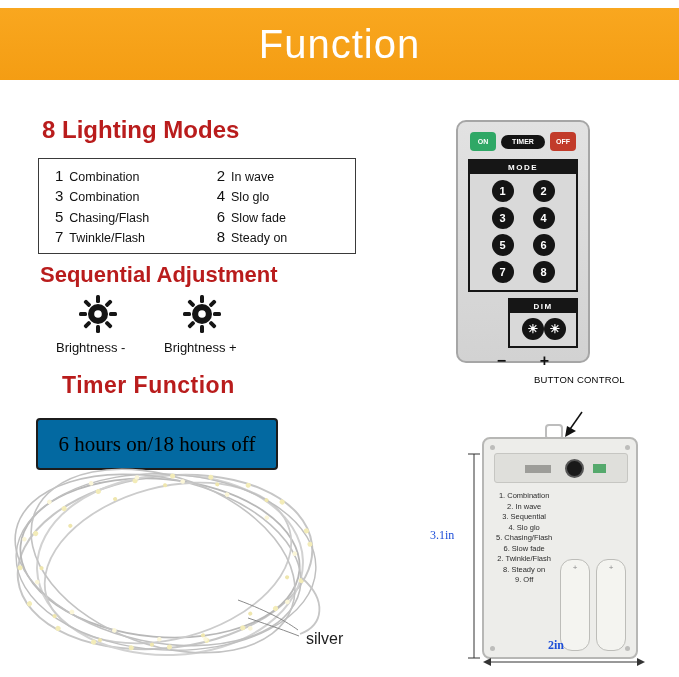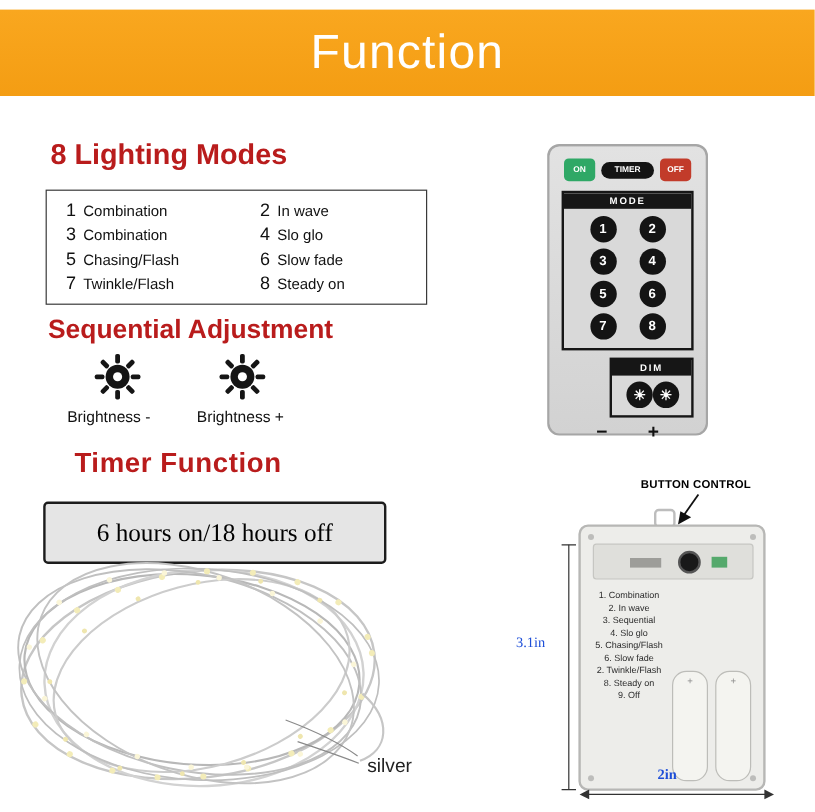--- a/index.html
+++ b/index.html
@@ -28,23 +28,23 @@
 
   
   .sun-icon { position:absolute; }
   #sun-minus { left:78px; top:294px; }
   #sun-plus  { left:182px; top:294px; }
   .bright-label { position:absolute; top:340px; font-size:13px; color:#111; }
   #bright-minus-label { left:56px; }
   #bright-plus-label  { left:164px; }
 
   
-  .timer-box { position:absolute; left:36px; top:418px; width:286px; height:52px;
+  .timer-box { position:absolute; left:36px; top:418px; width:242px; height:52px;
     border:2px solid #1c1c1c; border-radius:4px; display:flex; align-items:center;
-    justify-content:center; background:#e5e5e5; }
+    justify-content:center; background:#0369a1; }
   .timer-text { font-family:"Liberation Serif", serif; font-size:21px; color:#000; }
 
   
   .coil-svg { position:absolute; left:2px; top:450px; }
   .silver-label { position:absolute; left:306px; top:630px; font-size:16px; color:#222; }
 
   
   .remote { position:absolute; left:456px; top:120px; width:134px; height:243px;
     background:linear-gradient(180deg,#E2E2E2,#D2D2D2); border:2px solid #A6A6A6;
     border-radius:10px; padding:10px 10px 6px 10px; }
@@ -66,22 +66,22 @@
     justify-content:center; }
   .dim-box { margin-top:6px;margin-left:40px; }
   .dim-grid { display:grid; grid-template-columns:1fr 1fr; justify-items:center;
     padding:5px 12px 6px 12px; }
   .sun-glyph { font-size:12px; line-height:1; }
   .pm-row { display:grid; grid-template-columns:1fr 1fr; justify-items:center;
     margin-top:4px; padding:0 12px; }
   .pm { font-size:16px; font-weight:700; color:#111; line-height:18px; }
 
   
-  .bb-caption { position:absolute; left:534px; top:399px; font-size:9.5px;
-    font-weight:700; color:#000; letter-spacing:0.2px; }
+  .bb-caption { position:absolute; left:534px; top:374px; font-size:9.5px;
+    font-weight:400; color:#000; letter-spacing:0.2px; }
   .bb-arrow { position:absolute; left:552px; top:410px; }
   .bb-loop { position:absolute; left:545px; top:424px; width:18px; height:16px;
     border:2px solid #BDBDBD; border-radius:4px; background:#fff; }
   .battery-box { position:absolute; left:482px; top:437px; width:156px; height:222px;
     background:#EDEDEA; border:2px solid #B7B7B5; border-radius:8px; }
   .bb-screw { position:absolute; width:5px; height:5px; border-radius:50%;
     background:#BDBDBB; }
   .bb-topband { position:absolute; left:10px; top:14px; width:134px; height:30px;
     background:#DFDFDB; border:1px solid #C6C6C2; border-radius:3px; }
   .bb-button { position:absolute; left:70px; top:5px; width:19px; height:19px;

